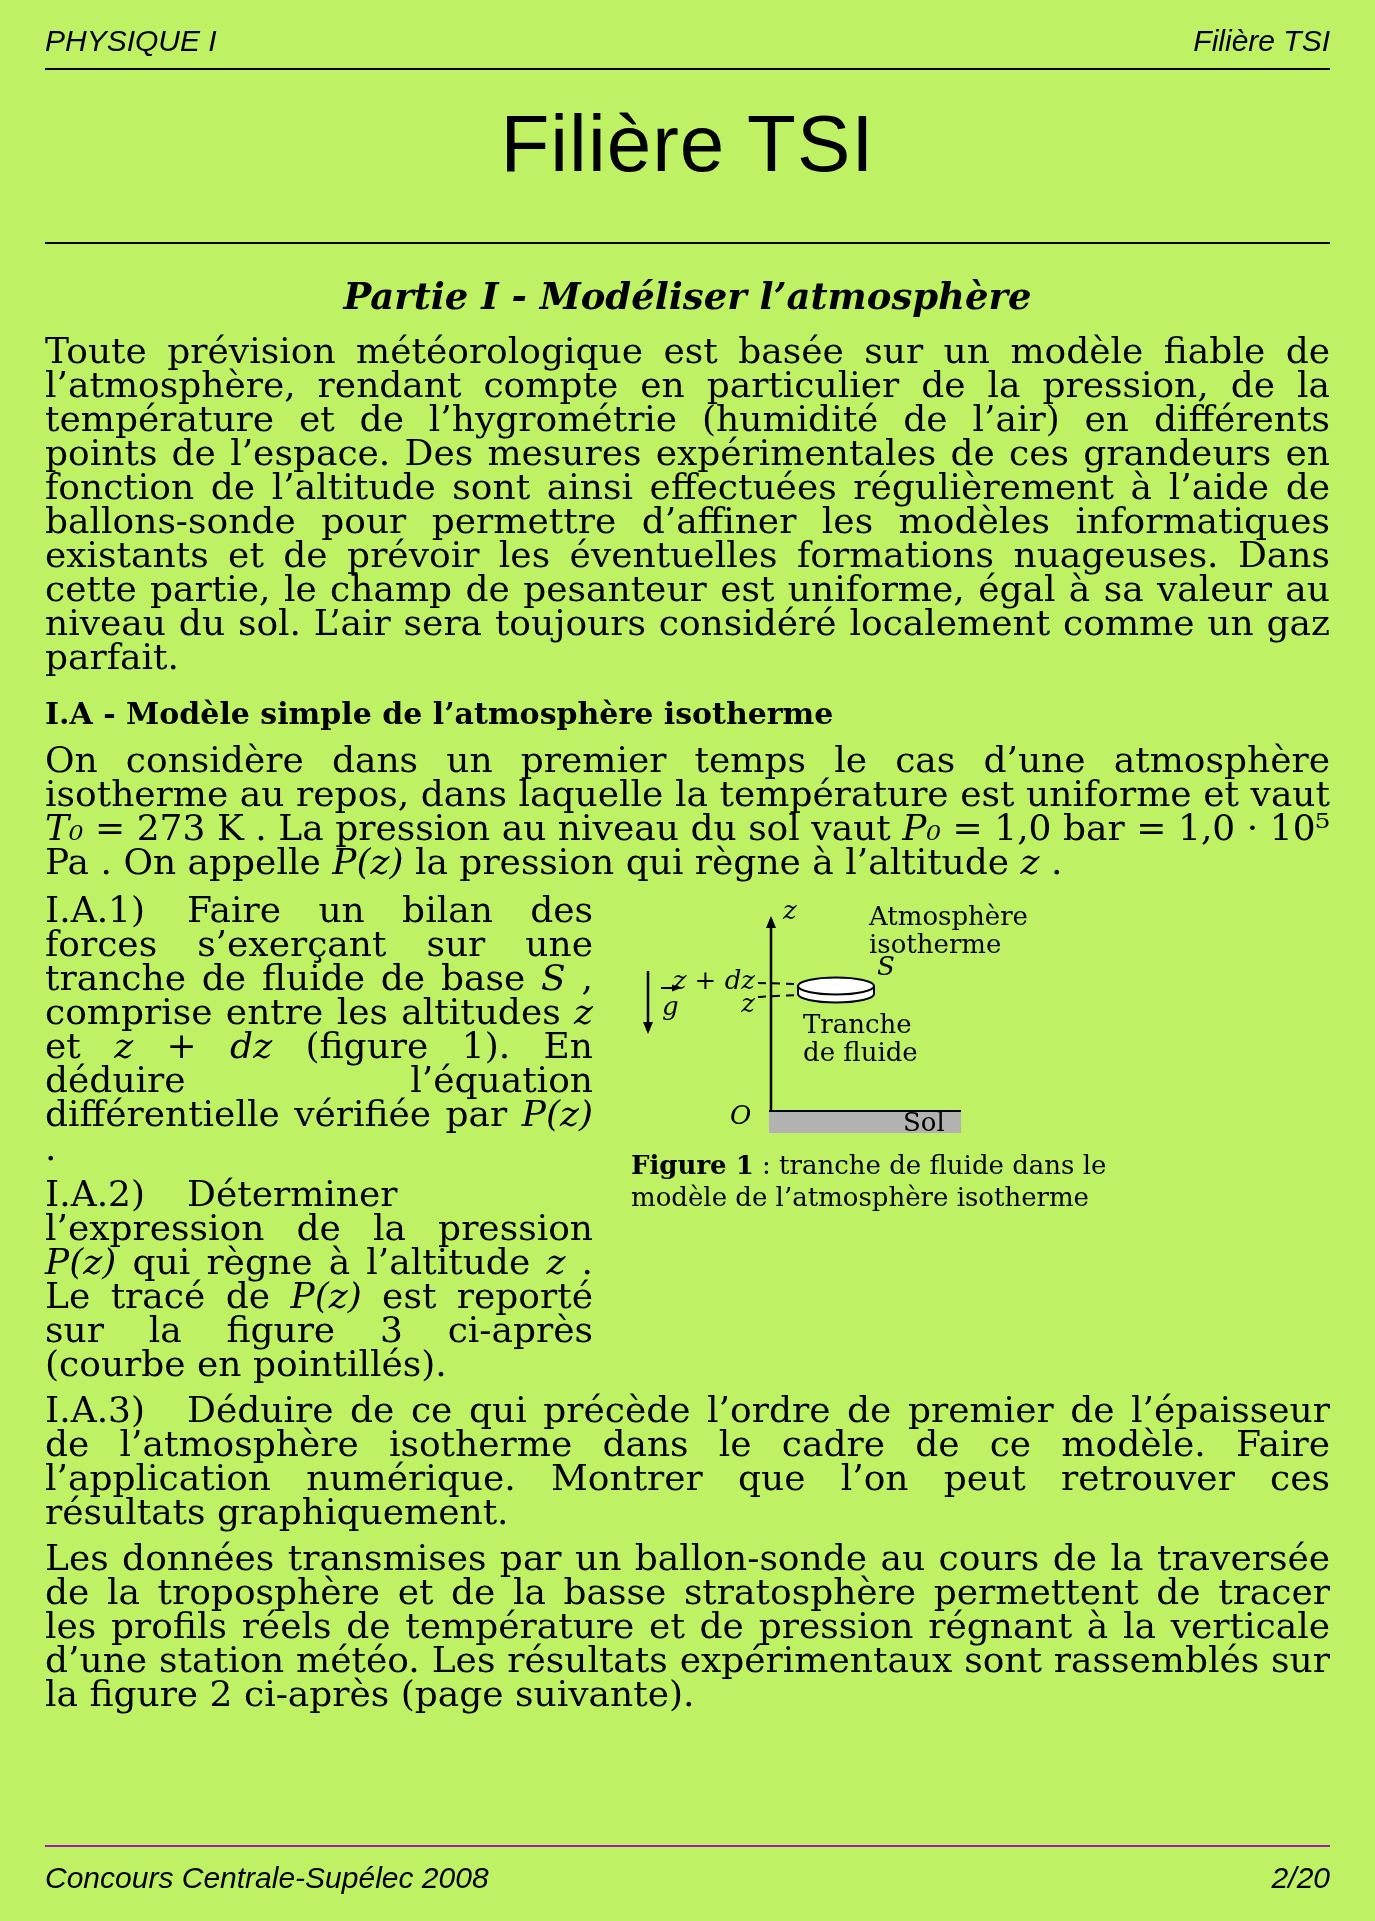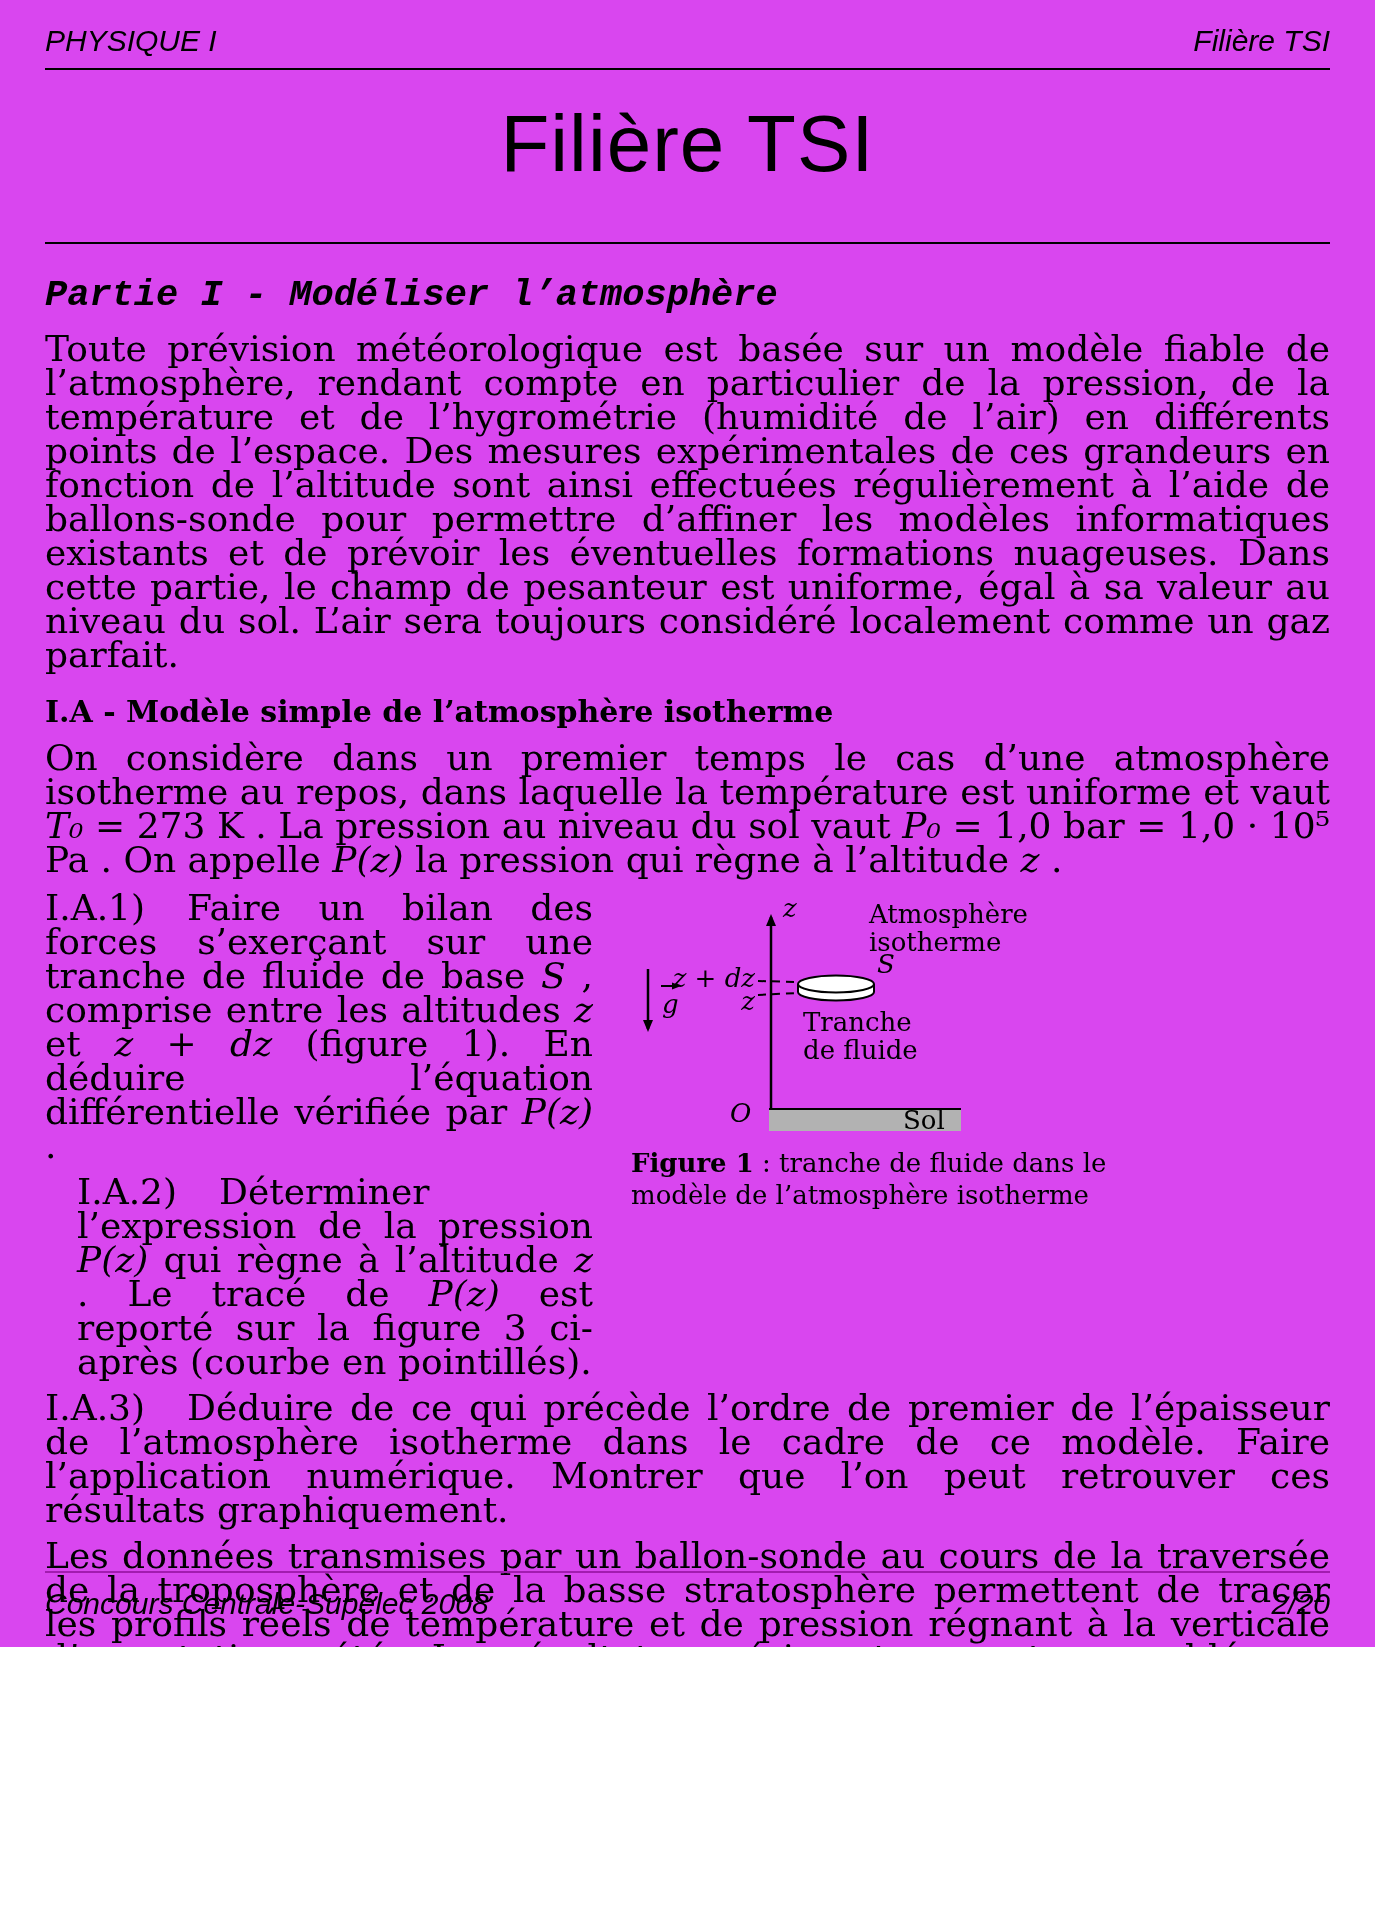--- a/index.html
+++ b/index.html
@@ -1,22 +1,22 @@
 <!DOCTYPE html>
 <html lang="fr"><head>
 <meta charset="utf-8">
 <style>
   * { box-sizing: border-box; }
   html, body { margin: 0; padding: 0; background: #ffffff; }
   .page {
     position: relative;
     width: 1375px;
-    height: 1647px;
+    height: 1921px;
     margin: 0 auto;
-    background: #d946ef;
+    background: #bef264;
     color: #000000;
     font-family: "DejaVu Serif", serif;
     padding: 24px 45px 0 45px;
     overflow: hidden;
   }
   .running-head {
     display: flex;
     justify-content: space-between;
     align-items: baseline;
     font-family: "Liberation Sans", sans-serif;
@@ -35,22 +35,22 @@
     font-weight: 400;
     font-size: 80px;
     text-align: center;
     margin: 28px 0 52px 0;
     letter-spacing: 1px;
   }
   .part-heading {
     font-size: 37px;
     font-weight: bold;
     font-style: italic;
+    text-align: center;
     margin: 30px 0 16px 0;
-    font-family: Liberation Mono, monospace;
   }
   .body-text {
     font-size: 36px;
     line-height: 34px;
     text-align: justify;
     margin: 12px 0 0 0;
     hyphens: auto;
     -webkit-hyphens: auto;
   }
   .section-heading {
@@ -60,21 +60,21 @@
   }
   .math { font-style: italic; }
   .q-label { margin-right: 42px; }
   .columns {
     display: flex;
     margin-top: 14px;
     gap: 22px;
   }
   .col-left { width: 548px; flex: 0 0 548px; }
   .col-left .body-text { margin-top: 0; }
-  .col-left .body-text + .body-text { margin-top: 12px; margin-left: 32px; }
+  .col-left .body-text + .body-text { margin-top: 12px; }
   .col-right { flex: 1 1 auto; padding-left: 16px; }
   .fig-caption {
     width: 505px;
     margin: 8px 0 0 0;
     font-size: 26px;
     line-height: 32px;
     text-align: left;
   }
   .fig-caption .cap-bold { font-weight: bold; }
   svg { display: block; }

